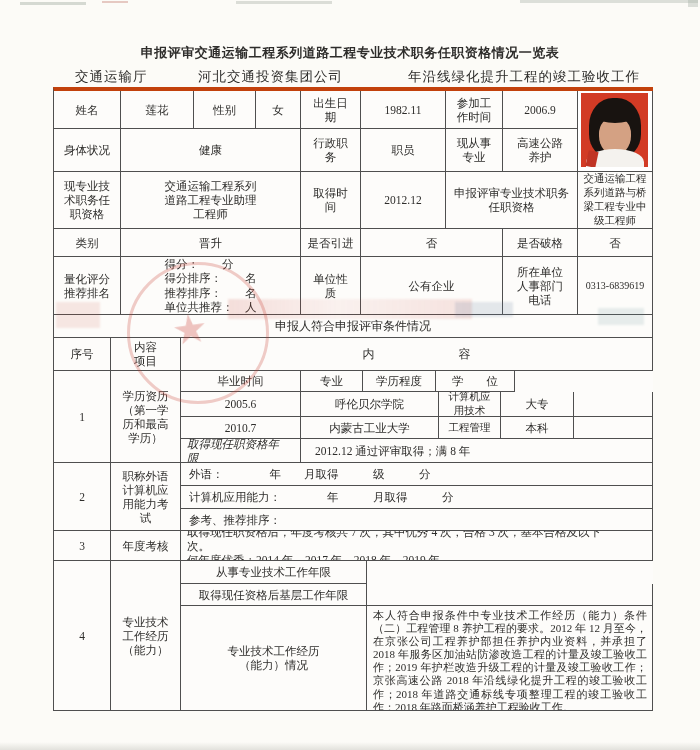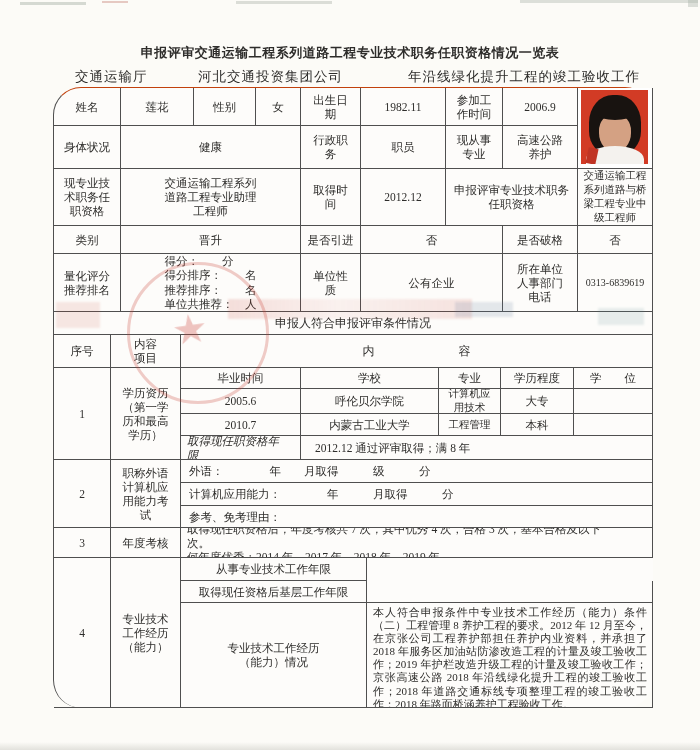--- a/index.html
+++ b/index.html
@@ -6,22 +6,22 @@
   .page{position:relative;width:700px;height:750px;background:#fcfbf7;overflow:hidden;
         font-family:"Liberation Serif","DejaVu Serif",serif;color:#2e2d2b;}
   
   .scanmark{position:absolute;filter:blur(.4px);}
   
   .doc-title{position:absolute;left:0;top:44px;width:700px;text-align:center;
              font-size:13px;font-weight:bold;letter-spacing:.5px;}
   .org{position:absolute;top:68px;font-size:13.5px;letter-spacing:1px;white-space:nowrap;}
   .org1{left:75px;} .org2{left:198px;} .org3{left:408px;}
   
-  .tbl{position:absolute;left:53px;top:87px;width:599px;border-top:1px solid #c2410c;
-       border-left:1px solid #4f4f4f;background:rgba(255,255,255,.35);border-radius:28px;}
+  .tbl{position:absolute;left:53px;top:87px;width:599px;border-top:4px solid #c2410c;
+       border-left:1px solid #4f4f4f;background:rgba(255,255,255,.35);}
   .r{display:flex;}
   .c{box-sizing:border-box;border-right:1px solid #4f4f4f;border-bottom:1px solid #4f4f4f;
      display:flex;align-items:center;justify-content:center;text-align:center;
      font-size:11.5px;line-height:14px;overflow:hidden;}
   .stack{display:flex;flex-direction:column;}
   .left{justify-content:flex-start;text-align:left;padding-left:8px;}
   .pad{padding:0 10px;}
   .padn{padding:0 11px;}
   .small{font-size:10.5px;}
   .justify{display:block;text-align:justify;font-size:11px;line-height:13.1px;padding:3px 5px 2px 6px;}
@@ -148,21 +148,20 @@
       </div>
       <div class="c" style="width:472px;font-size:12px;">内　　　　　　　容</div>
     </div>
 
     <div class="r">
       <div class="c" style="width:57px;height:92px;">1</div>
       <div class="c padn" style="width:70px;height:92px;">学历资历（第一学历和最高学历）</div>
       <div class="stack" style="width:472px;">
         <div class="r" style="height:21px;">
           <div class="c" style="width:120px;">毕业时间</div>
-          <div class="c" style="width:138px;">学校</div>
           <div class="c" style="width:62px;">专业</div>
           <div class="c" style="width:73px;">学历程度</div>
           <div class="c" style="width:79px;">学　　位</div>
         </div>
         <div class="r" style="height:25px;">
           <div class="c" style="width:120px;">2005.6</div>
           <div class="c" style="width:138px;">呼伦贝尔学院</div>
           <div class="c small" style="width:62px;padding:0 5px;">计算机应用技术</div>
           <div class="c" style="width:73px;">大专</div>
           <div class="c" style="width:79px;"></div>
@@ -182,21 +181,21 @@
         </div>
       </div>
     </div>
 
     <div class="r">
       <div class="c" style="width:57px;height:68px;">2</div>
       <div class="c padn" style="width:70px;height:68px;">职称外语计算机应用能力考试</div>
       <div class="stack" style="width:472px;">
         <div class="c left" style="width:472px;height:23px;">外语：　　　　年　　月取得　　　级　　　分</div>
         <div class="c left" style="width:472px;height:23px;">计算机应用能力：　　　　年　　　月取得　　　分</div>
-        <div class="c left" style="width:472px;height:22px;">参考、免考理由：</div>
+        <div class="c left" style="width:472px;height:22px;">参考、推荐排序：</div>
       </div>
     </div>
 
     <div class="r">
       <div class="c" style="width:57px;height:30px;">3</div>
       <div class="c" style="width:70px;height:30px;">年度考核</div>
       <div class="c" style="width:472px;height:30px;align-items:flex-start;justify-content:center;flex-direction:column;text-align:left;padding:1px 6px;line-height:14px;">
         <div>取得现任职资格后，年度考核共 7 次，其中优秀 4 次，合格 3 次，基本合格及以下　　　　　次。</div>
         <div>何年度优秀：2014 年、2017 年、2018 年、2019 年</div>
       </div>

